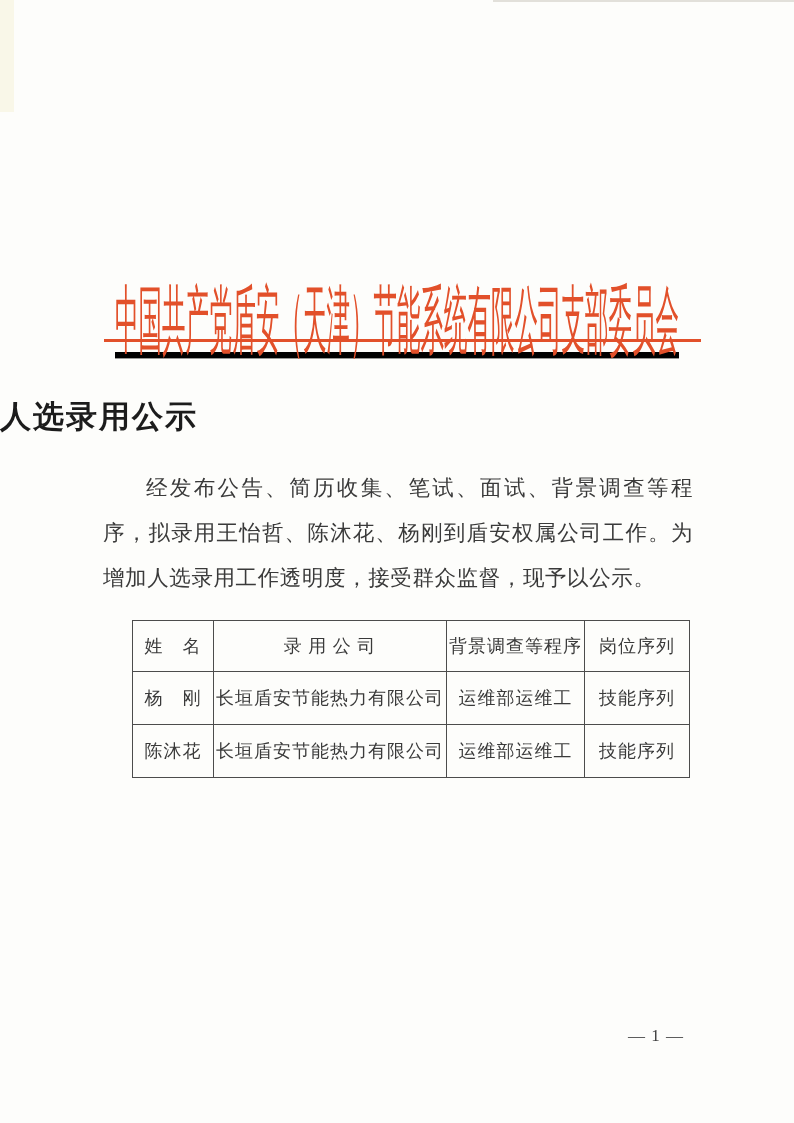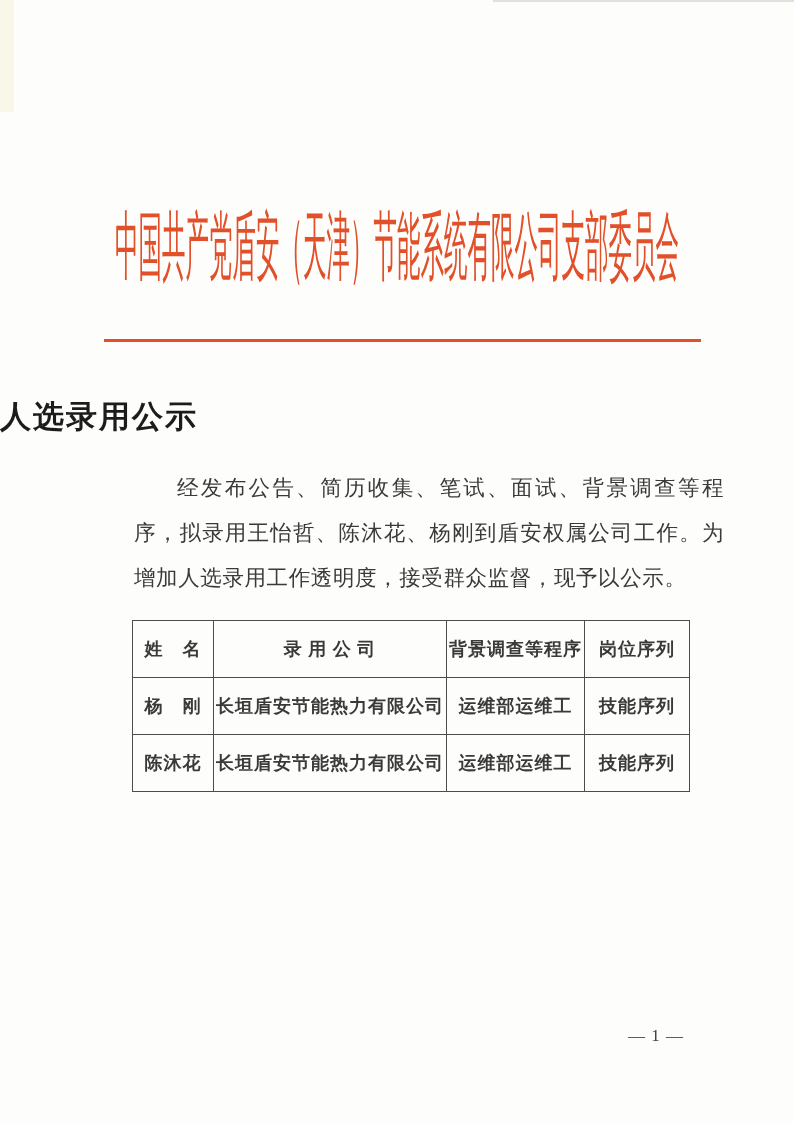--- a/index.html
+++ b/index.html
@@ -32,25 +32,26 @@
     position: absolute;
     top: 0; left: 0;
     width: 14px; height: 112px;
     background: #f8f5e4;
     opacity: 0.8;
   }
 
   
   .letterhead {
     position: absolute;
-    left: 0; top: 230px;
+    left: 0; top: 242px;
     width: 100%; height: 94px;
     display: flex;
-    align-items: flex-start;
+    align-items: flex-end;
     justify-content: center;
+    text-decoration: underline;
   }
   .letterhead .org {
     display: inline-block;
     font-size: 23.5px;
     white-space: nowrap;
     color: var(--brand);
     transform: scaleY(3.2);
     transform-origin: center;
     letter-spacing: 0;
   }
@@ -77,41 +78,40 @@
   .para {
     position: absolute;
     left: 103px;
     width: 590px;
     font-size: 21.5px;
     line-height: 45px;
     letter-spacing: 0.6px;
     color: var(--ink);
     text-align: justify;
     text-indent: 2em;
-    margin-left: 31px;
   }
   .para-1 { top: 466px; }
   .para-2 { top: 856px; }
 
   
   .hires-table {
     position: absolute;
     left: 132px; top: 620px;
     border-collapse: collapse;
     table-layout: fixed;
   }
   .hires-table th, .hires-table td {
     border: 1.5px solid var(--border);
     text-align: center;
     vertical-align: middle;
-    font-weight: bold;
+    font-weight: normal;
     font-size: 18px;
     color: var(--ink);
     letter-spacing: 1px;
-    padding: 16px 2px;
+    padding: 8px 2px;
     white-space: nowrap;
   }
   .hires-table thead tr { height: 51px; }
   .hires-table tbody tr { height: 53px; }
   .col-name    { width: 81px; }
   .col-company { width: 215px; }
   .col-dept    { width: 132px; }
   .col-series  { width: 105px; }
 
   

